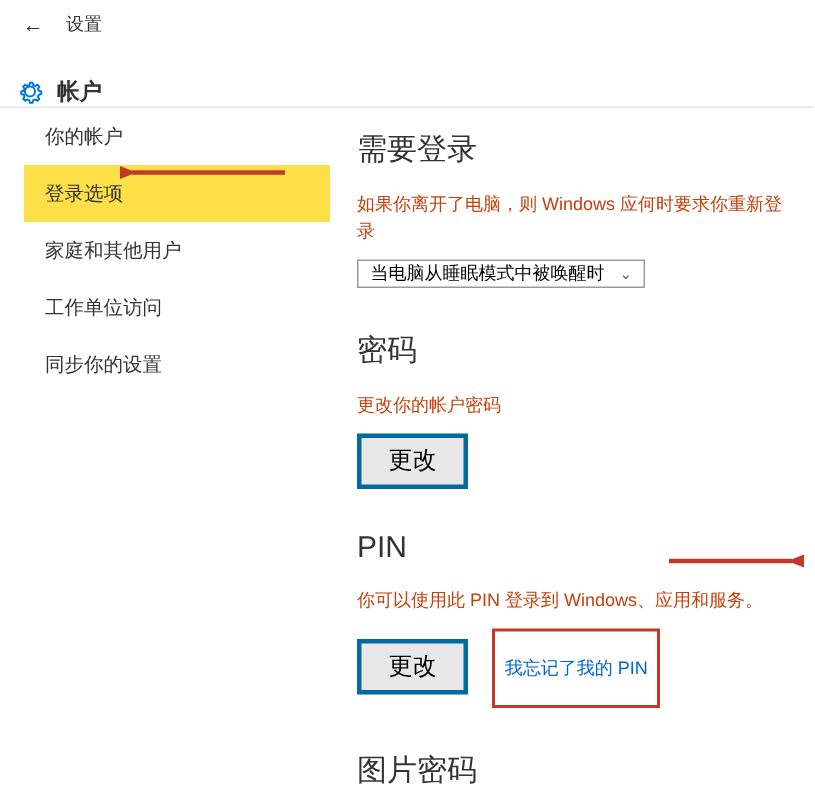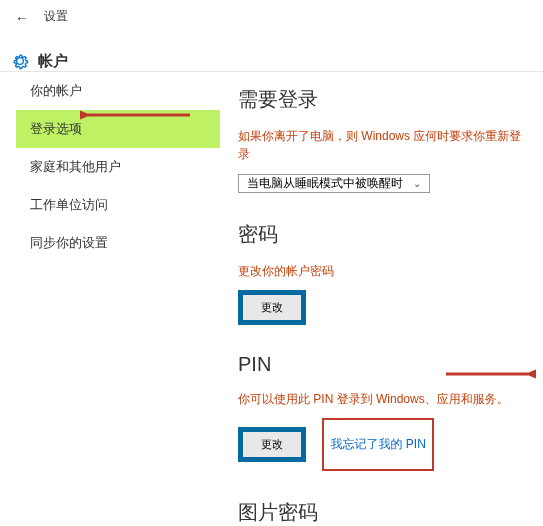--- a/index.html
+++ b/index.html
@@ -6,28 +6,28 @@
     body { width: 543px; height: 526px; background: #fff; overflow: hidden; position: relative; }
     .titlebar { height: 32px; display: flex; align-items: center; padding: 0 8px; font-size: 12px; color: #333; }
     .back-btn { width: 28px; height: 28px; display: flex; align-items: center; justify-content: center; cursor: pointer; font-size: 14px; }
     .titlebar-title { margin-left: 8px; }
     .header { height: 40px; display: flex; align-items: flex-end; padding: 0 10px; border-bottom: 1px solid #e5e5e5; }
     .gear-icon { width: 20px; height: 20px; margin-right: 8px; }
     .header-title { font-size: 15px; font-weight: 600; color: #333; }
     .content { display: flex; height: calc(526px - 72px); }
     .sidebar { width: 220px; border-right: none; }
     .sidebar-item { padding: 10px 14px; font-size: 13px; color: #333; cursor: pointer; margin-left: 16px; }
-    .sidebar-item.selected { background: #bef264; }
+    .sidebar-item.selected { background: #fde047; }
     .main { flex: 1; padding: 14px 18px 14px 18px; overflow: hidden; }
     .section { margin-bottom: 28px; }
     .section-title { font-size: 20px; font-weight: 400; color: #333; margin-bottom: 14px; }
     .section-desc { font-size: 12px; color: #c2410c; margin-bottom: 10px; line-height: 1.5; }
     .select-box { display: inline-flex; align-items: center; border: 1px solid #999; padding: 0 8px; font-size: 12px; background: #fff; cursor: pointer; }
     .select-box .chev { margin-left: 10px; font-size: 10px; color: #555; }
-    .btn { display: inline-block; border: 5px solid #0369a1; background: #e8e8e8; padding: 5px 18px; font-size: 11px; cursor: pointer; margin-right: 12px; }
+    .btn { display: inline-block; border: 3px solid #0369a1; background: #e8e8e8; padding: 5px 18px; font-size: 16px; cursor: pointer; margin-right: 12px; }
     .link { color: #0066cc; font-size: 12px; cursor: pointer; display: inline-block; padding: 2px 2px; }
     .link.boxed { border: 2px solid #c0392b; padding: 16px 6px; }
     .arrow-red-1 { position: absolute; top: 105px; left: 80px; pointer-events: none; }
     .arrow-red-2 { position: absolute; top: 364px; left: 436px; pointer-events: none; }
     .arrow-red-2 svg { transform: scaleX(-1); }
   </style>
 </head>
 <body>
 
 <div class="titlebar">

